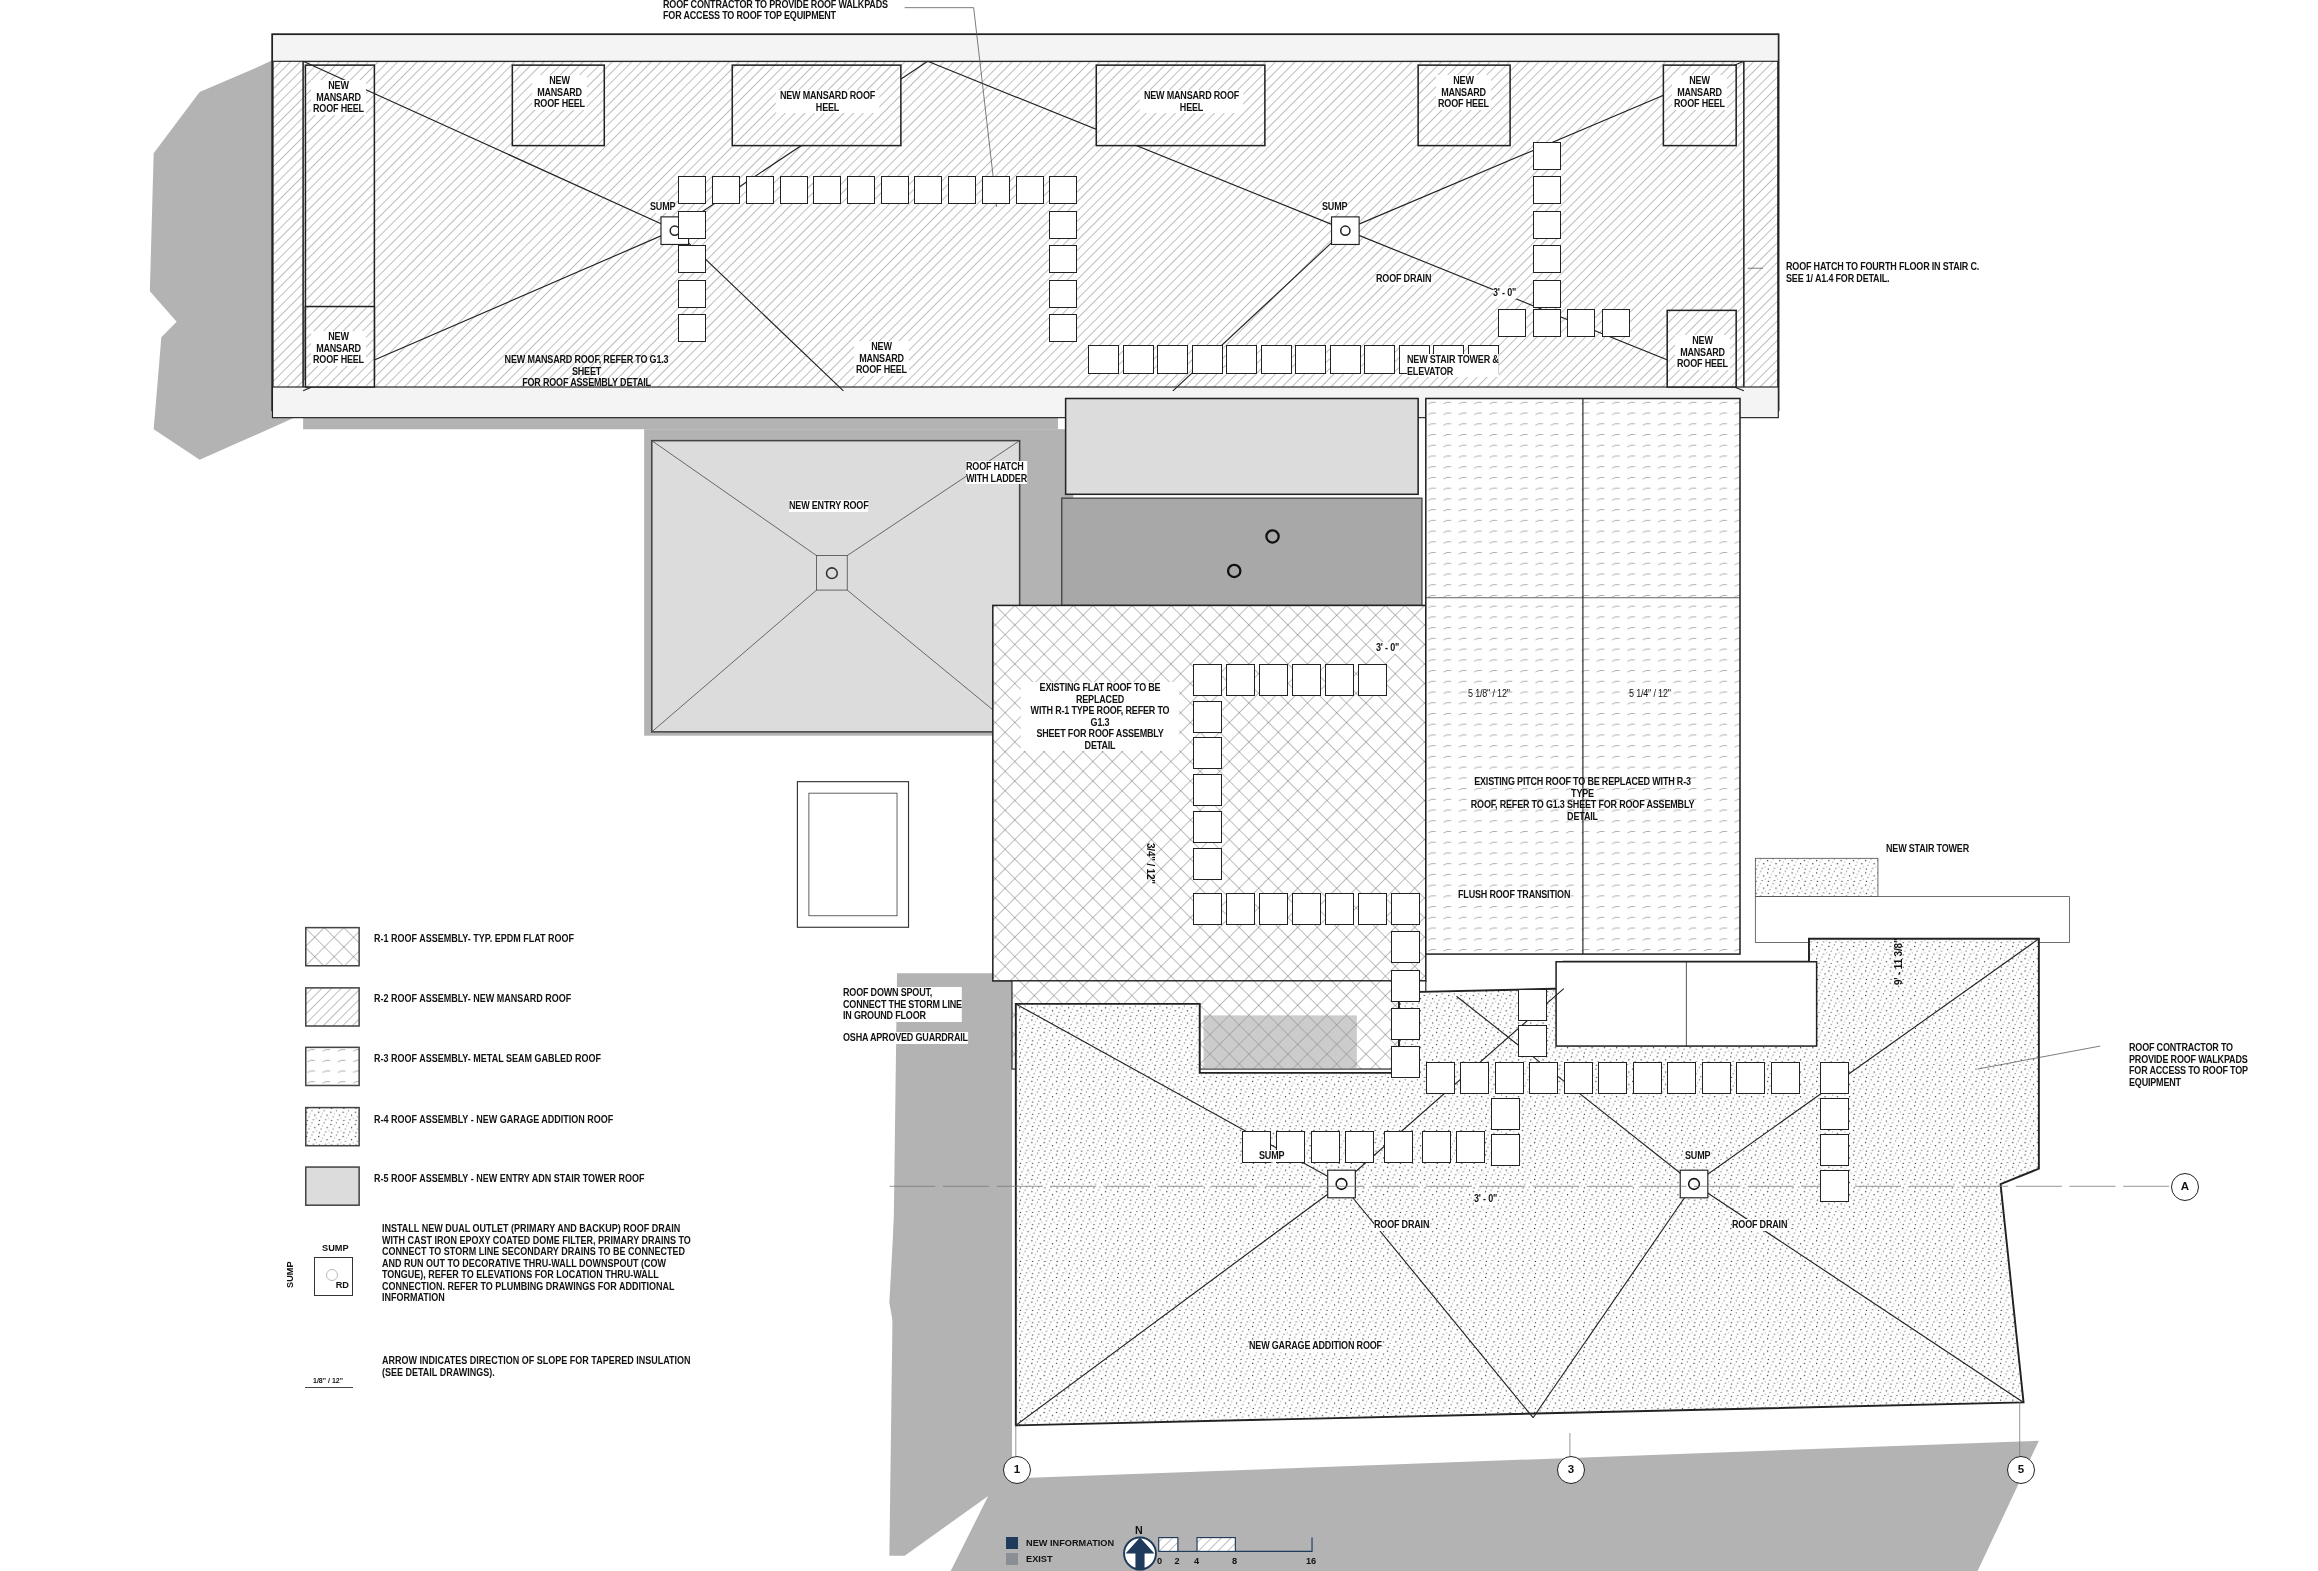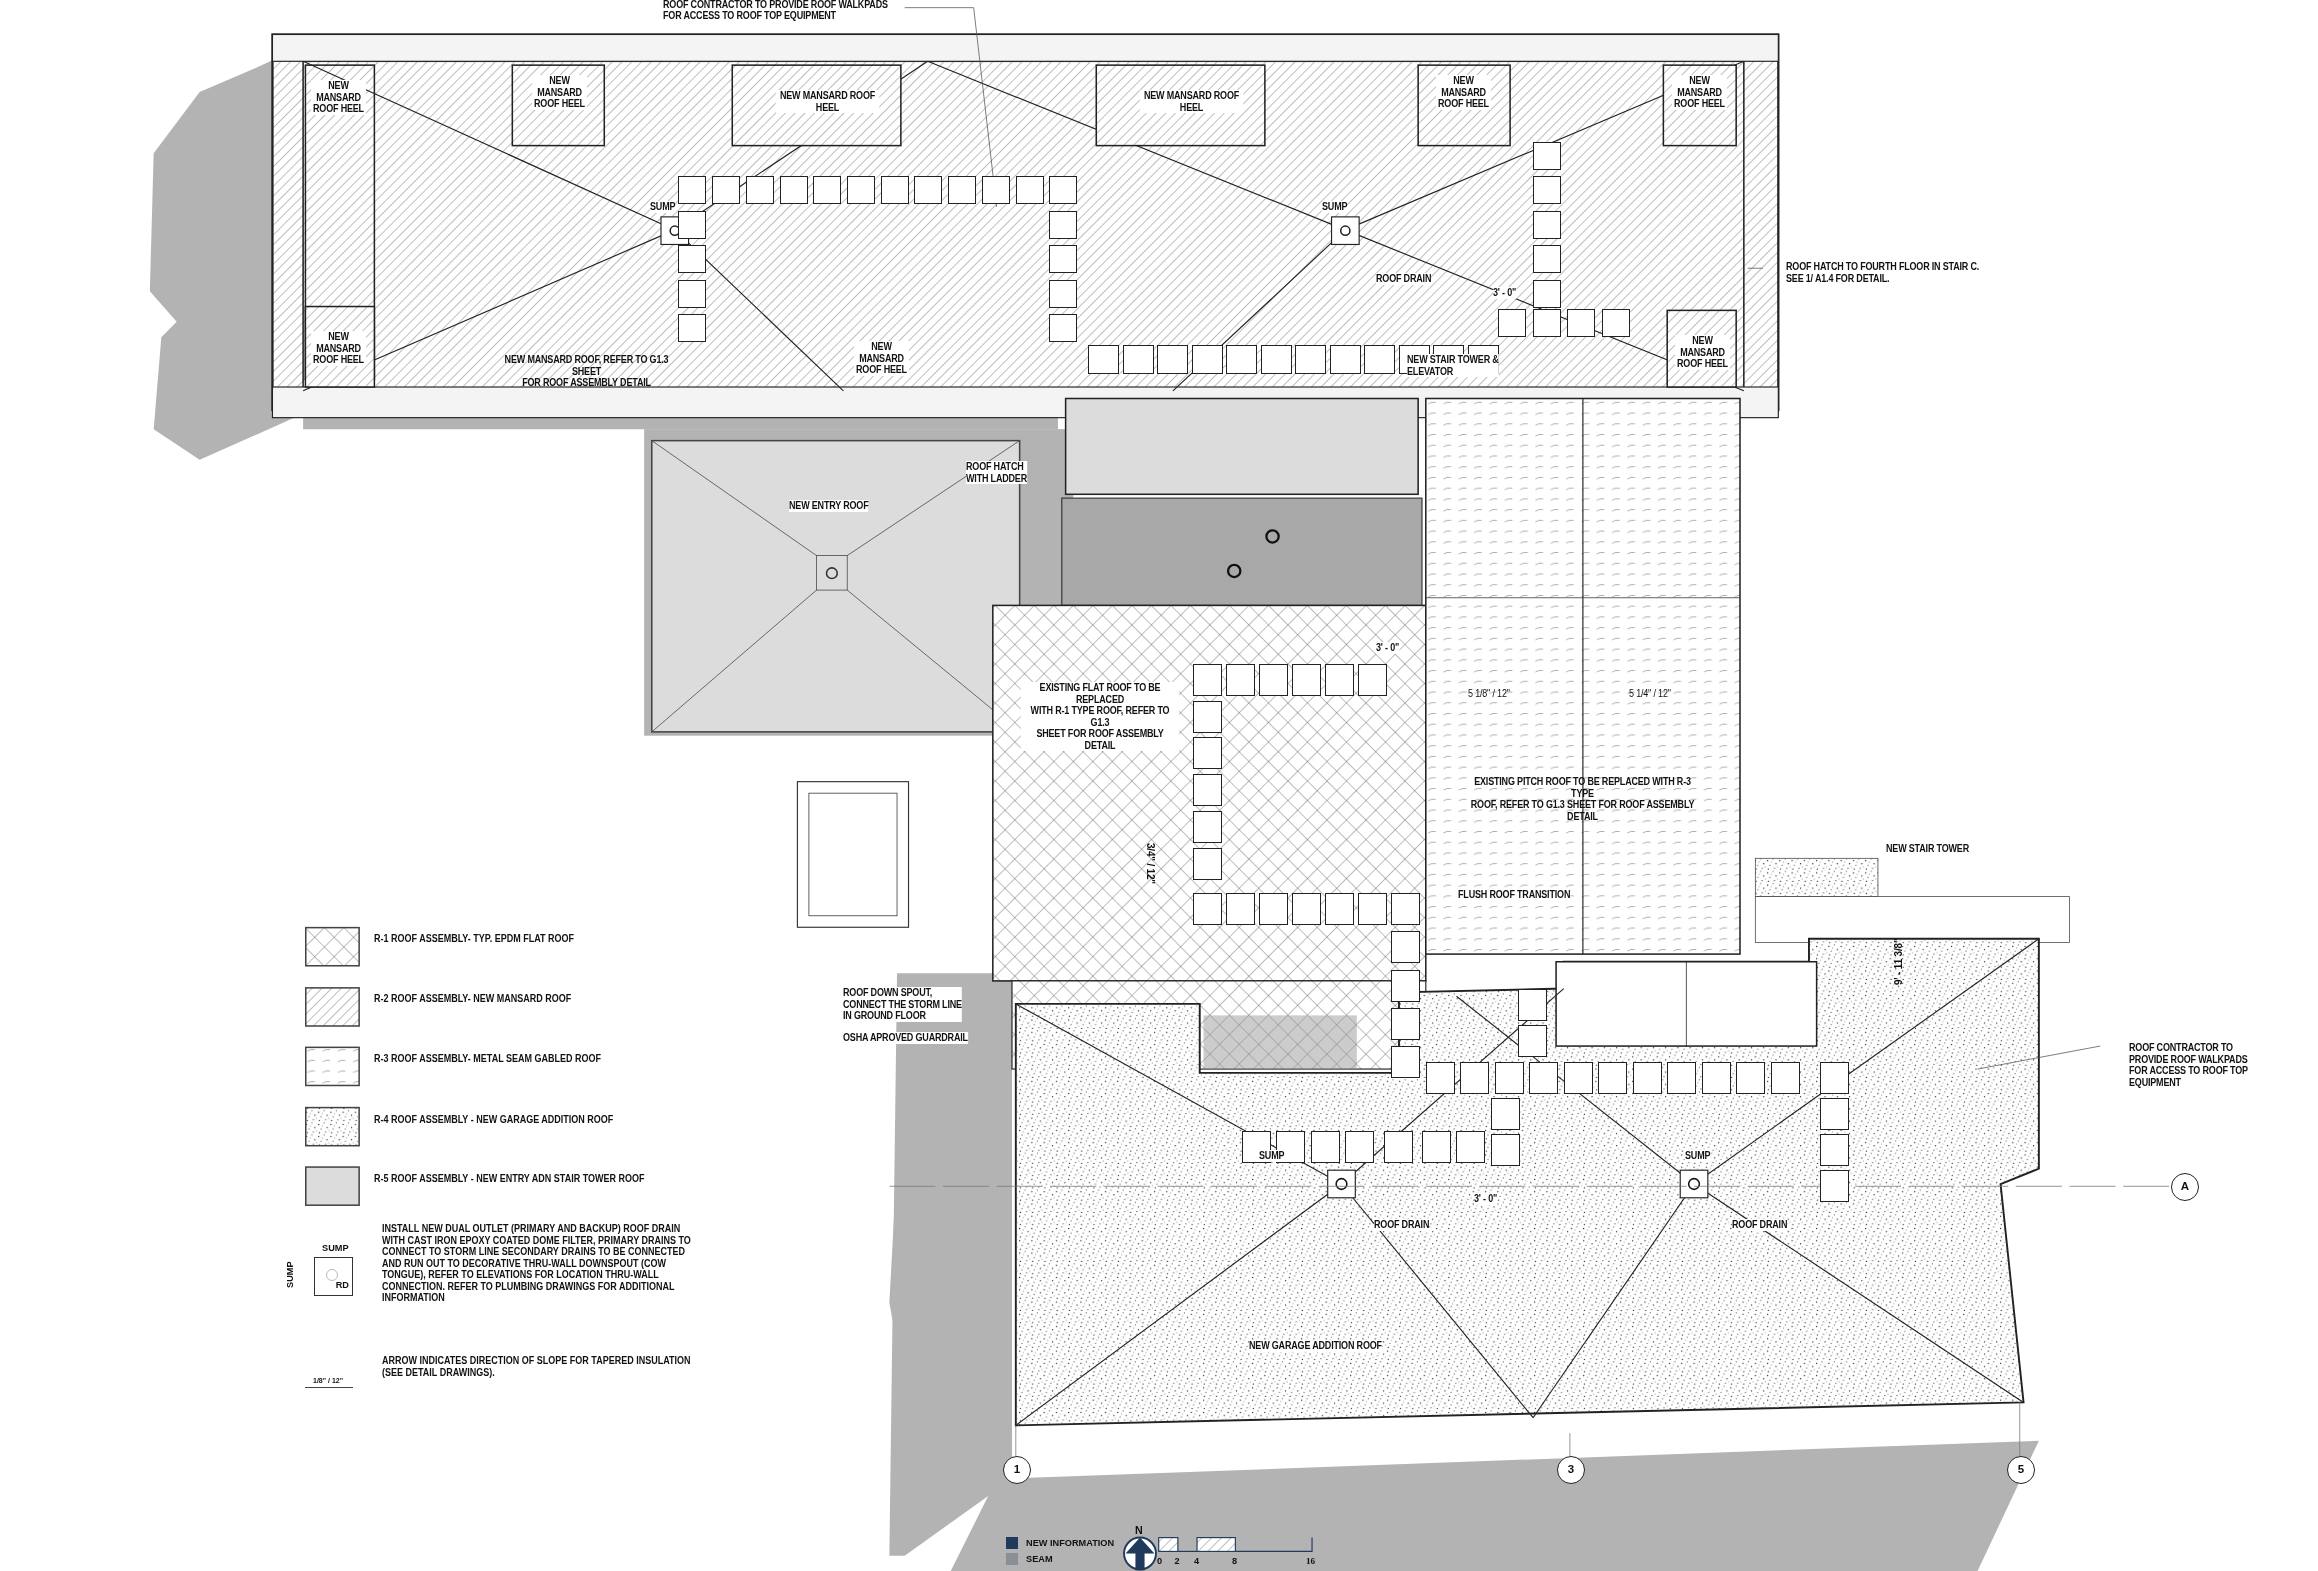--- a/index.html
+++ b/index.html
@@ -339,21 +339,21 @@
   <div class="legend-label" style="left:382px;top:1355px;">ARROW INDICATES DIRECTION OF SLOPE FOR TAPERED INSULATION
 (SEE DETAIL DRAWINGS).</div>
   <div class="abs" style="left:313px;top:1377px;font-size:7px;font-weight:bold;">1/8"  /  12"</div>
   <div class="abs" style="left:305px;top:1387px;width:48px;height:0;border-top:1.1px solid #444;"></div>
 </div>
 
 <div>
   <div class="abs" style="left:1006px;top:1537px;width:12.3px;height:12.3px;background:#1f3a5a;"></div>
   <div class="abs" style="left:1026px;top:1538px;font-weight:bold;font-size:9.2px;">NEW INFORMATION</div>
   <div class="abs" style="left:1006px;top:1553px;width:12.3px;height:12.3px;background:#8a8f96;"></div>
-  <div class="abs" style="left:1026px;top:1554px;font-weight:bold;font-size:9.2px;">SEAM</div>
+  <div class="abs" style="left:1026px;top:1554px;font-weight:bold;font-size:9.2px;">EXIST</div>
 </div>
 
 <div class="abs" style="left:1121px;top:1527px;width:38px;height:44px;">
   <div class="abs" style="left:14px;top:-3.1px;font-weight:bold;font-size:10.7px;">N</div>
   <svg class="abs" style="left:0;top:7.7px;" width="38" height="37" viewBox="0 0 50 48">
     <circle cx="25" cy="24" r="21" fill="#fff" stroke="#1f3a5a" stroke-width="2.5"></circle>
     <polygon points="25,3 44,24 31,24 31,46 19,46 19,24 6,24" fill="#1f3a5a"></polygon>
   </svg>
 </div>
 
@@ -361,15 +361,15 @@
   <svg class="abs" style="left:0;top:0;" width="192" height="23" viewBox="0 0 250 30">
     <rect x="2" y="6" width="25" height="18" fill="url(#diag)" stroke="#1f3a5a" stroke-width="1.5"></rect>
     <rect x="52" y="6" width="50" height="18" fill="url(#diag)" stroke="#1f3a5a" stroke-width="1.5"></rect>
     <polyline points="27,24 52,24" stroke="#1f3a5a" stroke-width="1.5" fill="none"></polyline>
     <polyline points="102,24 202,24 202,6" stroke="#1f3a5a" stroke-width="1.5" fill="none"></polyline>
   </svg>
   <span class="abs" style="left:0;top:23px;font-weight:bold;font-size:9.2px;">0</span>
   <span class="abs" style="left:17.6px;top:23px;font-weight:bold;font-size:9.2px;">2</span>
   <span class="abs" style="left:37px;top:23px;font-weight:bold;font-size:9.2px;">4</span>
   <span class="abs" style="left:75px;top:23px;font-weight:bold;font-size:9.2px;">8</span>
-  <span class="abs" style="left:149px;top:23px;font-weight:bold;font-size:9.2px;font-family:Liberation Serif, serif;">16</span>
+  <span class="abs" style="left:149px;top:23px;font-weight:bold;font-size:9.2px;">16</span>
 </div>
 
 
 </body></html>

